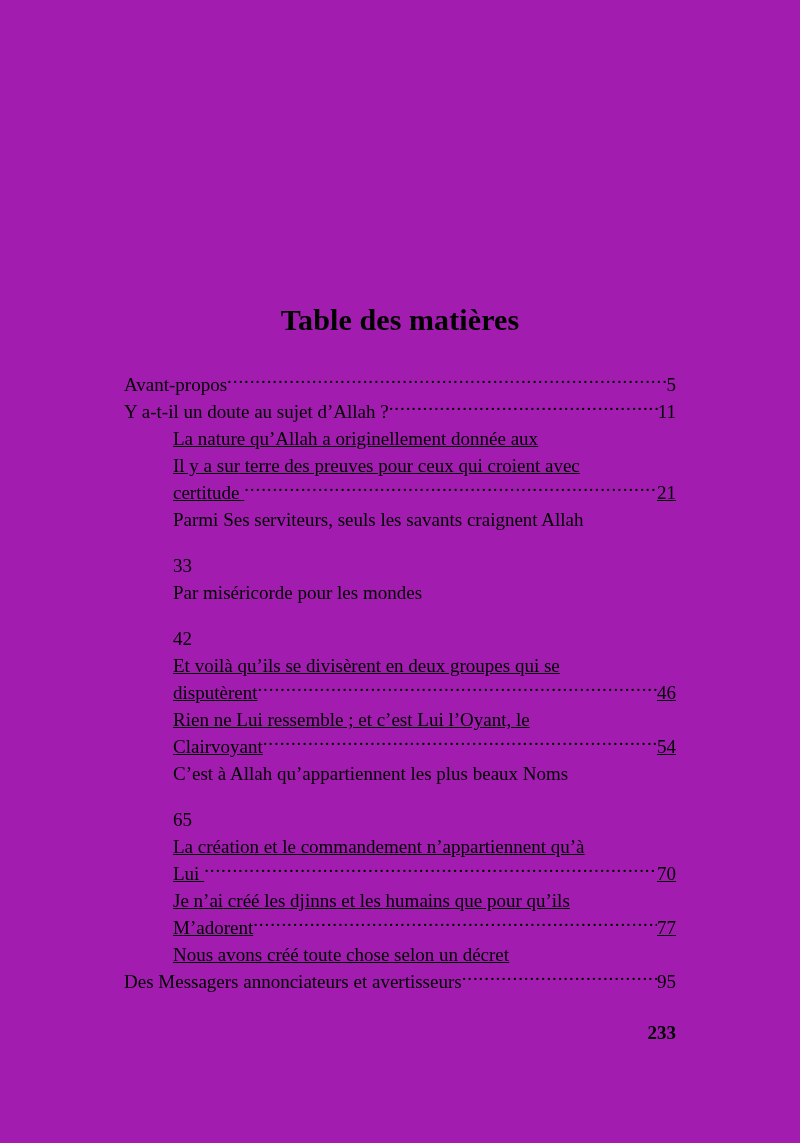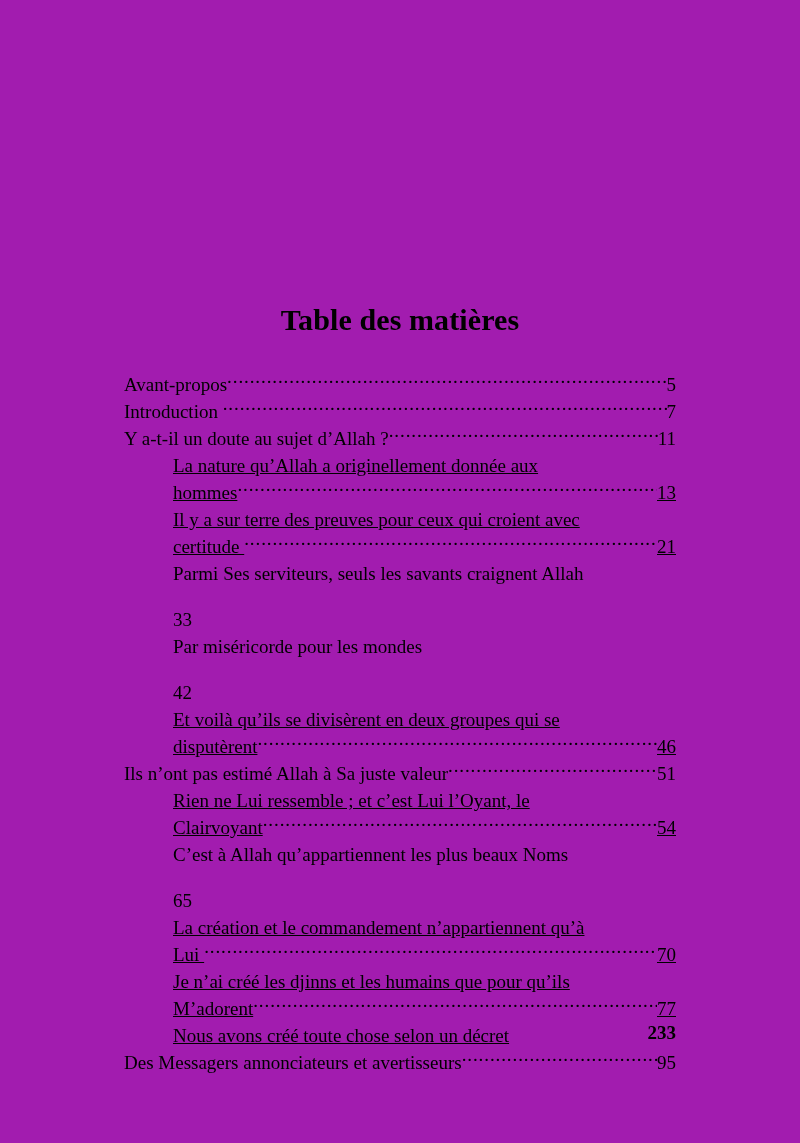--- a/index.html
+++ b/index.html
@@ -144,36 +144,26 @@
 
   <h1 id="toc-title">Table des matières</h1>
 
   <div id="toc-list">
       <div class="toc-entry level-1">
         <span class="label">Avant-propos</span>
         <span class="leader"></span>
         <span class="page">5</span>
       </div>
       <div class="toc-entry level-1">
-        <span class="label">Introduction </span>
-        <span class="leader"></span>
-        <span class="page">7</span>
-      </div>
-      <div class="toc-entry level-1">
         <span class="label">Y a-t-il un doute au sujet d’Allah ?</span>
         <span class="leader"></span>
         <span class="page">11</span>
       </div>
       <div class="toc-block level-2">
         <div class="first-line">La nature qu’Allah a originellement donnée aux</div>
-        <div class="last-line">
-          <span class="label">hommes</span>
-          <span class="leader"></span>
-          <span class="page">13</span>
-        </div>
       </div>
       <div class="toc-block level-2">
         <div class="first-line">Il y a sur terre des preuves pour ceux qui croient avec</div>
         <div class="last-line">
           <span class="label">certitude </span>
           <span class="leader"></span>
           <span class="page">21</span>
         </div>
       </div>
       <div class="toc-entry level-2">
@@ -187,25 +177,20 @@
         <span class="page">42</span>
       </div>
       <div class="toc-block level-2">
         <div class="first-line">Et voilà qu’ils se divisèrent en deux groupes qui se</div>
         <div class="last-line">
           <span class="label">disputèrent</span>
           <span class="leader"></span>
           <span class="page">46</span>
         </div>
       </div>
-      <div class="toc-entry level-1">
-        <span class="label">Ils n’ont pas estimé Allah à Sa juste valeur</span>
-        <span class="leader"></span>
-        <span class="page">51</span>
-      </div>
       <div class="toc-block level-2">
         <div class="first-line">Rien ne Lui ressemble ; et c’est Lui l’Oyant, le</div>
         <div class="last-line">
           <span class="label">Clairvoyant</span>
           <span class="leader"></span>
           <span class="page">54</span>
         </div>
       </div>
       <div class="toc-entry level-2">
         <span class="label">C’est à Allah qu’appartiennent les plus beaux Noms</span>

